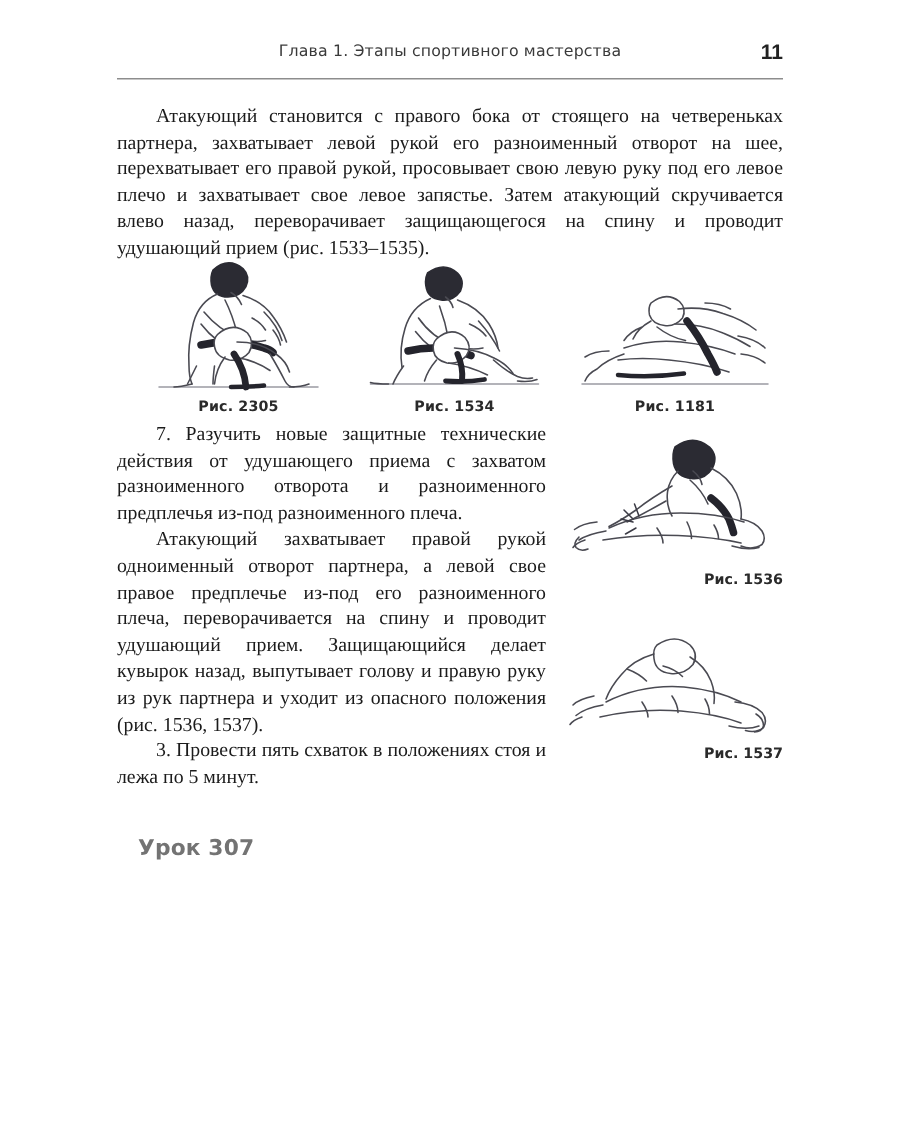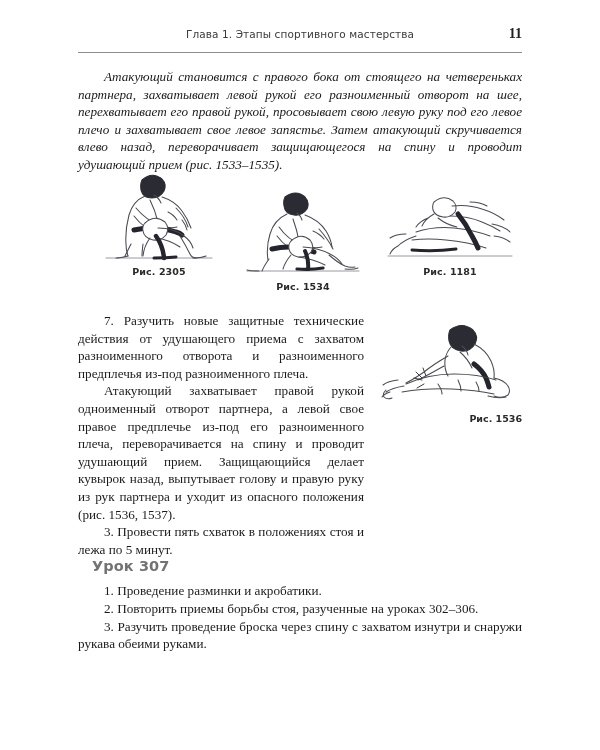--- a/index.html
+++ b/index.html
@@ -40,21 +40,21 @@
     font-family: "DejaVu Sans", "Liberation Sans", sans-serif;
     font-size: 10.5px;
     letter-spacing: 0.1px;
     color: #3a3a3a;
     white-space: nowrap;
   }
   .runhead-folio {
     position: absolute;
     right: 0;
     top: -2px;
-    font-family: Liberation Serif, serif;
+    font-family: Liberation Sans, sans-serif;
     font-size: 14px;
     font-weight: bold;
     color: #222;
   }
   .runhead-rule {
     position: absolute;
     left: 78px;
     top: 52px;
     width: 444px;
     height: 1px;
@@ -68,21 +68,20 @@
     width: 444px;
     font-size: 13.2px;
     line-height: 17.6px;
     text-align: justify;
     text-justify: inter-word;
     color: #1b1b1b;
   }
   .textcol p {
     margin: 0;
     text-indent: 26px;
-    font-style: italic;
   }
 
   #intro-para { top: 68px; }
 
   
   .figstrip {
     position: absolute;
     left: 78px;
     top: 166px;
     width: 444px;
@@ -101,28 +100,28 @@
     margin-top: 2px;
     font-family: "DejaVu Sans", "Liberation Sans", sans-serif;
     font-size: 9.5px;
     font-weight: bold;
     color: #2a2a2a;
     white-space: nowrap;
     letter-spacing: 0.1px;
   }
 
   #fig-1533 { left: 6px;   top: 0;  width: 150px; }
-  #fig-1534 { left: 150px; top: 23px; width: 150px; }
+  #fig-1534 { left: 150px; top: 8px; width: 150px; }
   #fig-1535 { left: 300px; top: 22px; width: 144px; }
 
   
   .midblock {
     position: absolute;
     left: 78px;
-    top: 312px;
+    top: 280px;
     width: 444px;
     height: 248px;
   }
   .midtext {
     position: absolute;
     left: 0;
     top: 0;
     width: 286px;
     font-size: 13.2px;
     line-height: 17.6px;
@@ -332,25 +331,45 @@
 
           <path d="M116 60 q10 2 14 8 q3 5 0 9 q-6 4 -14 1"></path>
           <path d="M110 78 q10 3 18 1"></path>
 
           <path d="M60 66 q4 6 4 10 M80 62 q3 6 3 11 M98 64 q3 5 3 9"></path>
         </g>
       </svg>
       <span class="cap">Рис. 1536</span>
     </div>
 
+    <div class="sidefig" id="fig-1537">
+      <svg class="art" width="140" height="76" viewBox="0 0 140 76">
+        <g fill="none" stroke="#4a4a52" stroke-width="1.05" stroke-linecap="round" stroke-linejoin="round">
+
+          <path d="M60 10 q12 -8 22 0 q6 6 2 13 q-6 7 -15 6 q-10 -1 -11 -10 q-1 -6 2 -9 Z" fill="#ffffff"></path>
+
+          <path d="M58 16 q-14 4 -22 14 q-7 8 -10 16"></path>
+          <path d="M82 18 q10 6 14 16 q3 8 2 15"></path>
+
+          <path d="M26 48 q24 -12 52 -10 q22 2 38 10"></path>
+          <path d="M22 58 q26 -6 54 -4 q24 2 40 8"></path>
+
+          <path d="M24 50 q-12 2 -18 7 M10 58 q-6 2 -8 5"></path>
+          <path d="M18 44 q-10 2 -14 6"></path>
+
+          <path d="M112 48 q12 1 18 7 q4 5 1 10 q-5 4 -12 2"></path>
+          <path d="M108 64 q12 3 20 0"></path>
+          <path d="M126 56 q5 3 5 8 q-1 4 -6 4"></path>
+
+          <path d="M50 48 q4 6 4 10 M70 44 q4 6 4 11 M92 46 q3 5 3 10"></path>
+          <path d="M40 26 q8 3 13 8 M64 24 q8 2 13 7"></path>
+        </g>
+      </svg>
+      <span class="cap">Рис. 1537</span>
+    </div>
 
   </div>
 
   <div class="lesson">
     <div class="lesson-title">Урок 307</div>
-    <div class="lesson-list">
-      <p>1. Проведение разминки и акробатики.</p>
-      <p>2. Повторить приемы борьбы стоя, разученные на уроках 302–306.</p>
-      <p>3. Разучить проведение броска через спину с захватом изнутри и снаружи рукава обеими руками.</p>
-    </div>
   </div>
 
 </div>
 
 </body></html>

